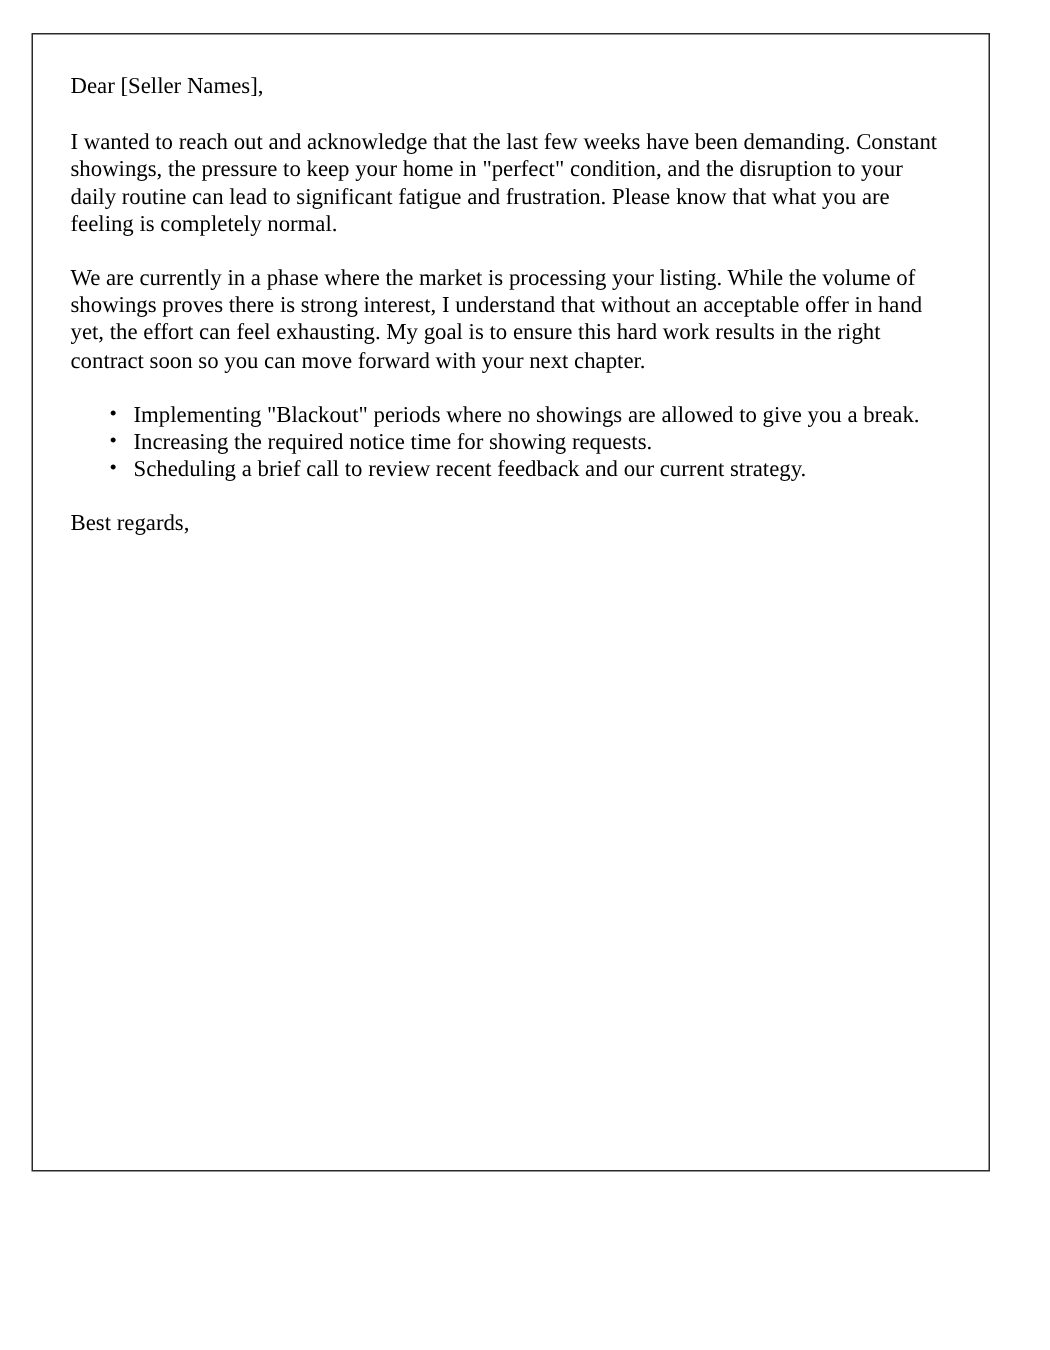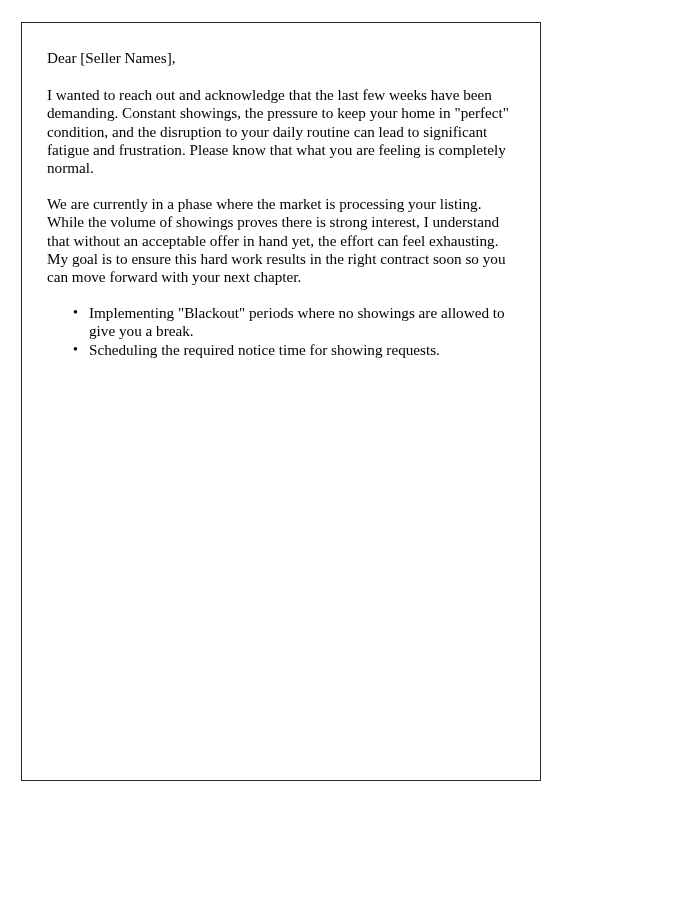--- a/index.html
+++ b/index.html
@@ -10,21 +10,21 @@
   body {
     width: 700px;
     height: 900px;
     font-family: "Liberation Serif", "DejaVu Serif", serif;
     color: #000000;
   }
   .page-frame {
     position: absolute;
     left: 21px;
     top: 22px;
-    width: 520px;
+    width: 639px;
     height: 759px;
     border: 1px solid #2a2a2a;
     box-sizing: border-box;
     background: #ffffff;
   }
   .letter-body {
     padding: 26px 28px 0 25px;
     font-size: 15.2px;
     line-height: 18.2px;
   }
@@ -72,23 +72,25 @@
 
     <p class="para salutation">Dear [Seller Names],</p>
 
     <p class="para">I wanted to reach out and acknowledge that the last few weeks have been demanding. Constant showings, the pressure to keep your home in "perfect" condition, and the disruption to your daily routine can lead to significant fatigue and frustration. Please know that what you are feeling is completely normal.</p>
 
     <p class="para">We are currently in a phase where the market is processing your listing. While the volume of showings proves there is strong interest, I understand that without an acceptable offer in hand yet, the effort can feel exhausting. My goal is to ensure this hard work results in the right contract soon so you can move forward with your next chapter.</p>
 
 
     <ul class="adjustments-list">
       <li>Implementing "Blackout" periods where no showings are allowed to give you a break.</li>
-      <li>Scheduling the required notice time for showing requests.</li>
+      <li>Increasing the required notice time for showing requests.</li>
+      <li>Scheduling a brief call to review recent feedback and our current strategy.</li>
     </ul>
 
 
 
+    <p class="para closing">Best regards,</p>
 
     <div class="signature-block">
     </div>
 
   </div>
 </div>
 
 </body></html>

